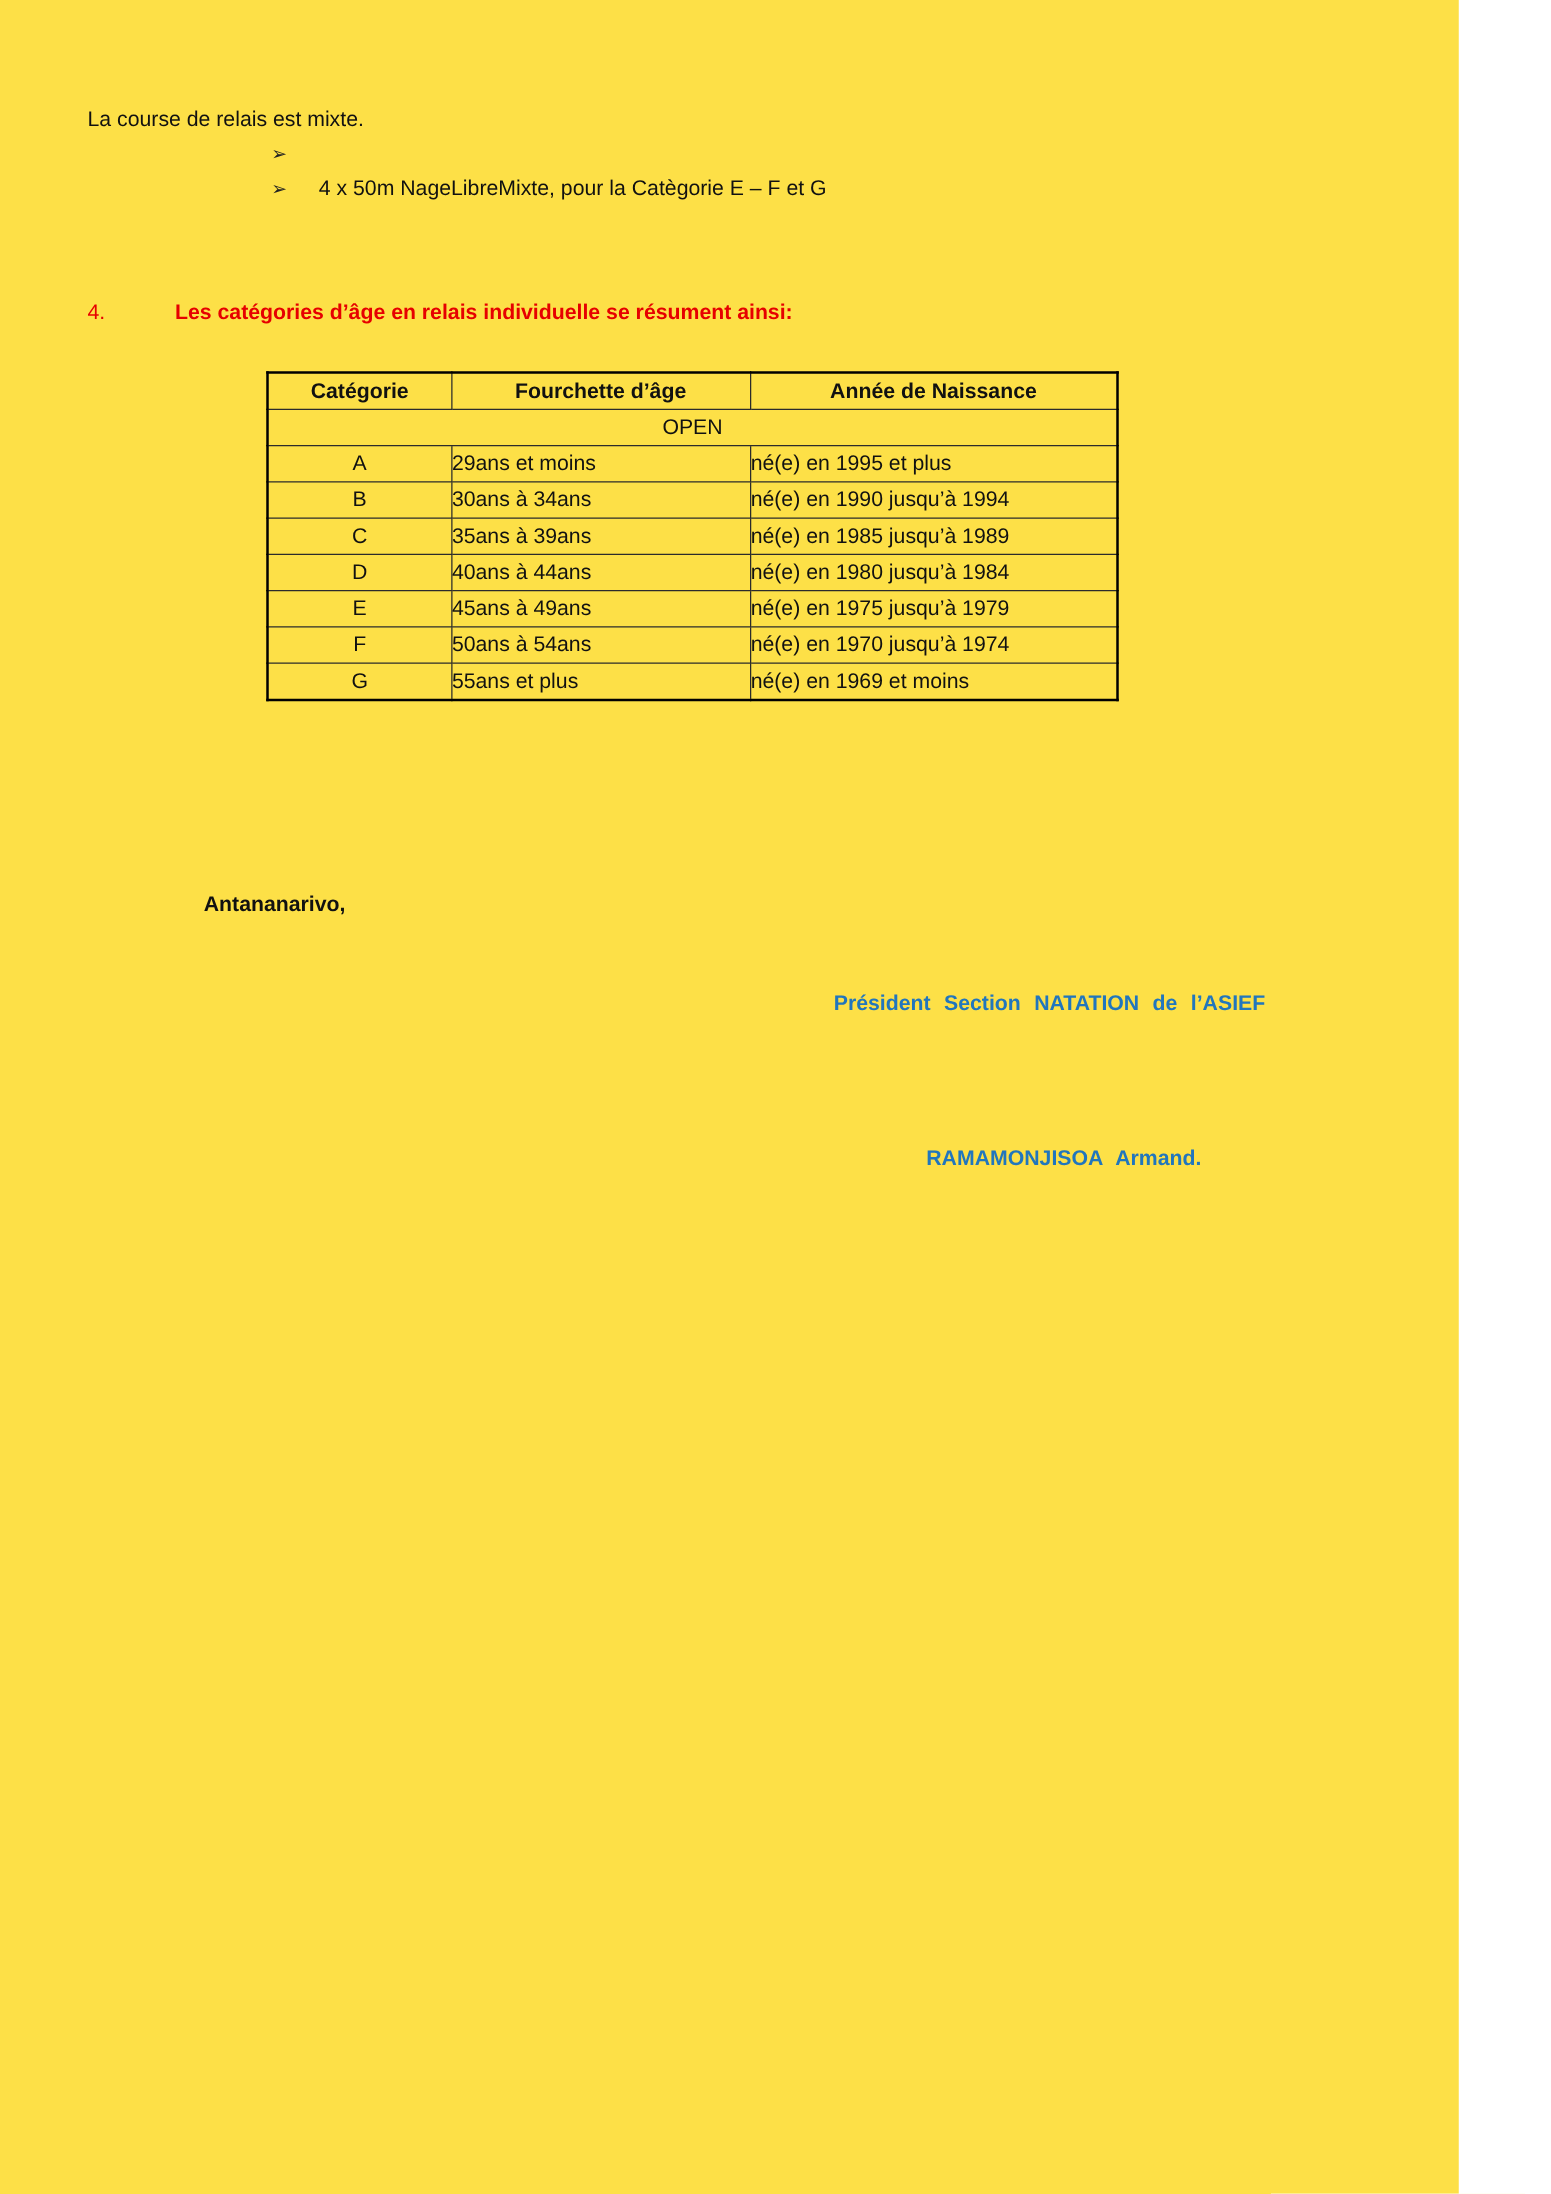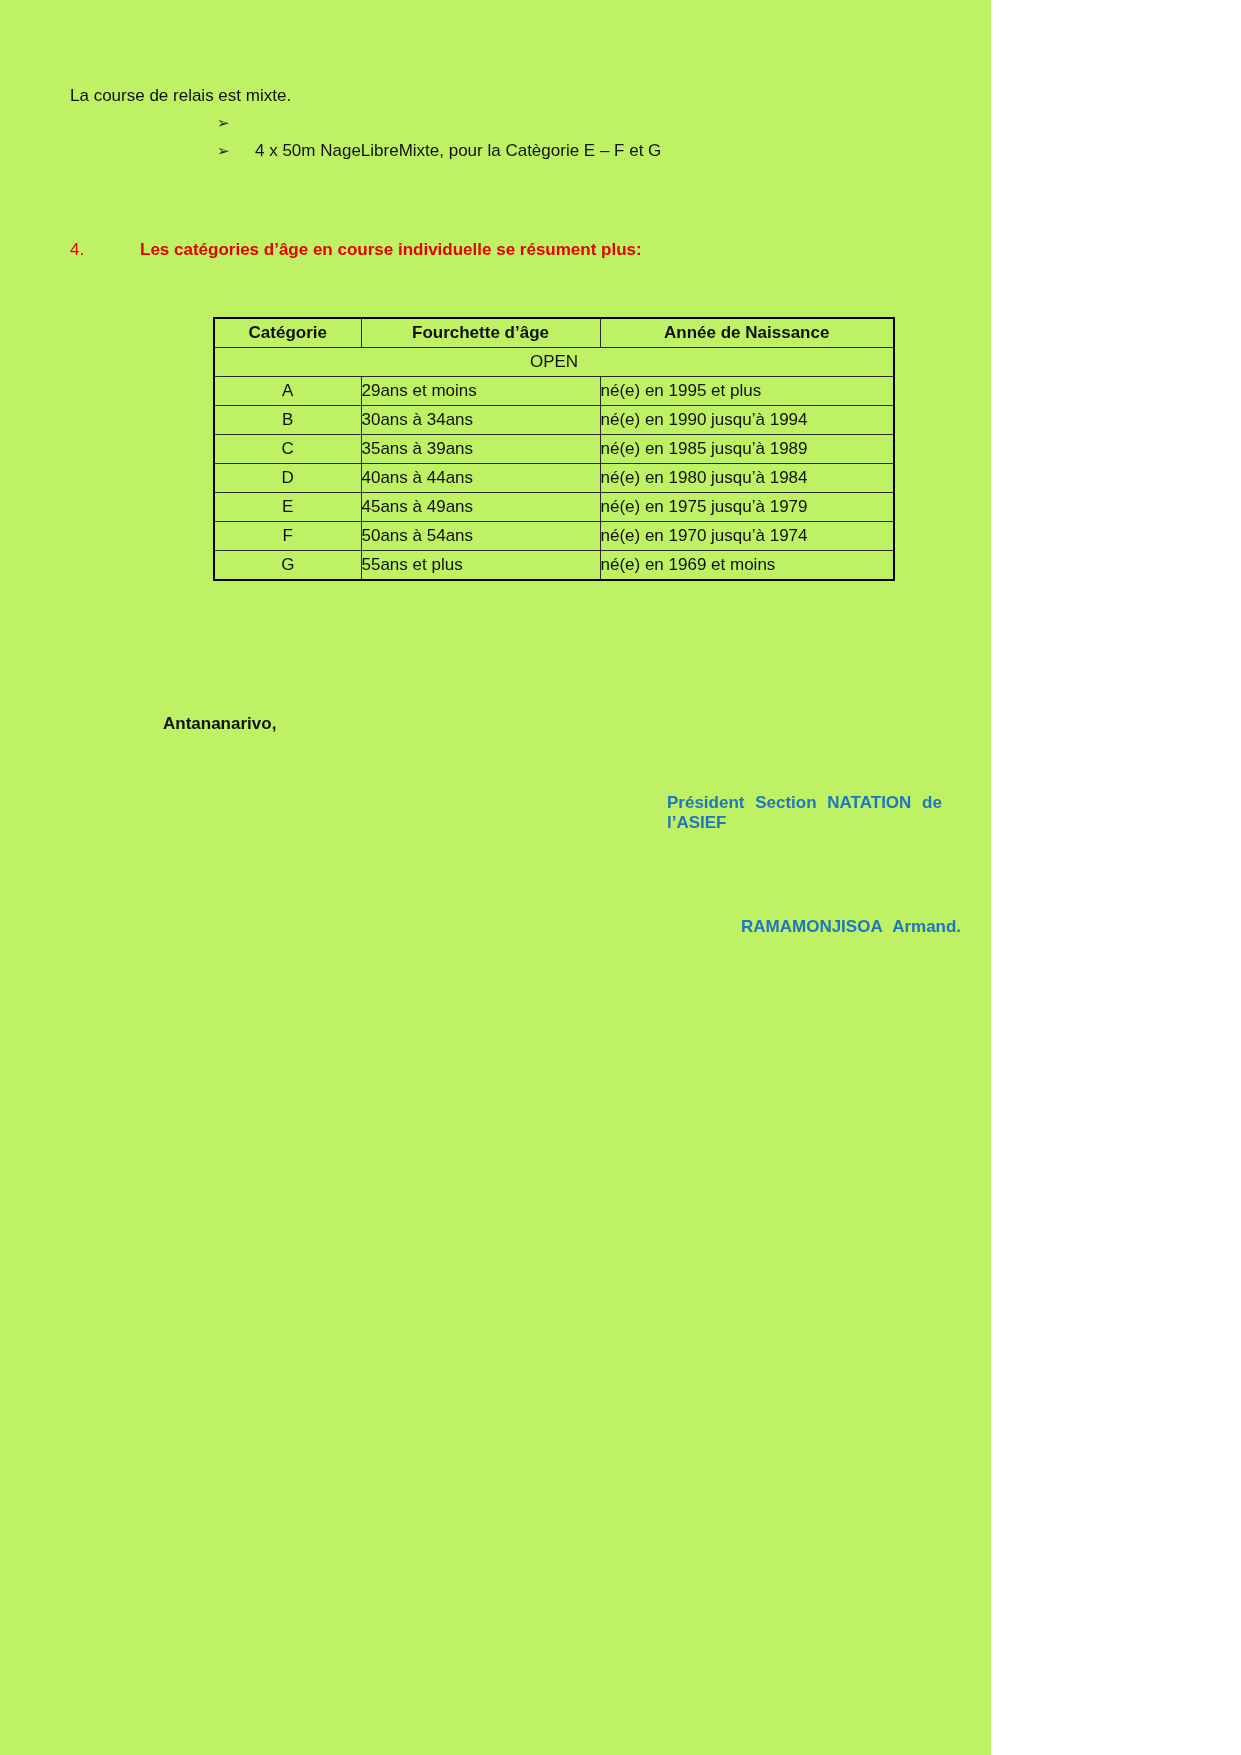--- a/index.html
+++ b/index.html
@@ -2,23 +2,23 @@
 <html><head>
 <meta charset="utf-8">
 <style>
   html, body {
     margin: 0;
     padding: 0;
     background: #ffffff;
   }
   .page {
     position: relative;
-    width: 991px;
+    width: 1167px;
     height: 1755px;
-    background: #bef264;
+    background: #fde047;
     font-family: "Liberation Sans", sans-serif;
     color: #111111;
     overflow: hidden;
   }
   .intro {
     position: absolute;
     left: 70px;
     top: 68px;
     font-size: 17px;
     line-height: 22px;
@@ -56,21 +56,20 @@
   }
   table.categories {
     position: absolute;
     left: 213px;
     top: 297px;
     border-collapse: collapse;
     table-layout: fixed;
     width: 680px;
     font-size: 17px;
     color: #111111;
-    margin-top: 20px;
   }
   table.categories th, table.categories td {
     border: 1.5px solid #2b2b2b;
     height: 28px;
     padding: 0;
     font-weight: normal;
     vertical-align: middle;
   }
   table.categories { border: 2px solid #000000; }
   table.categories th {
@@ -122,21 +121,21 @@
       <span class="bullet-marker">➢</span>
     </div>
     <div class="bullet-line">
       <span class="bullet-marker">➢</span>
       <span>4 x 50m NageLibreMixte, pour la Catègorie E – F et G</span>
     </div>
   </div>
 
   <div class="section-heading" style="color:#e60000;">
     <span class="section-number">4.</span>
-    <span class="section-title">Les catégories d’âge en course individuelle se résument plus:</span>
+    <span class="section-title">Les catégories d’âge en relais individuelle se résument ainsi:</span>
   </div>
 
   <table class="categories">
     <colgroup>
       <col class="col-cat">
         <col class="col-age">
         <col class="col-birth">
     </colgroup>
     <tbody>
         <tr>

